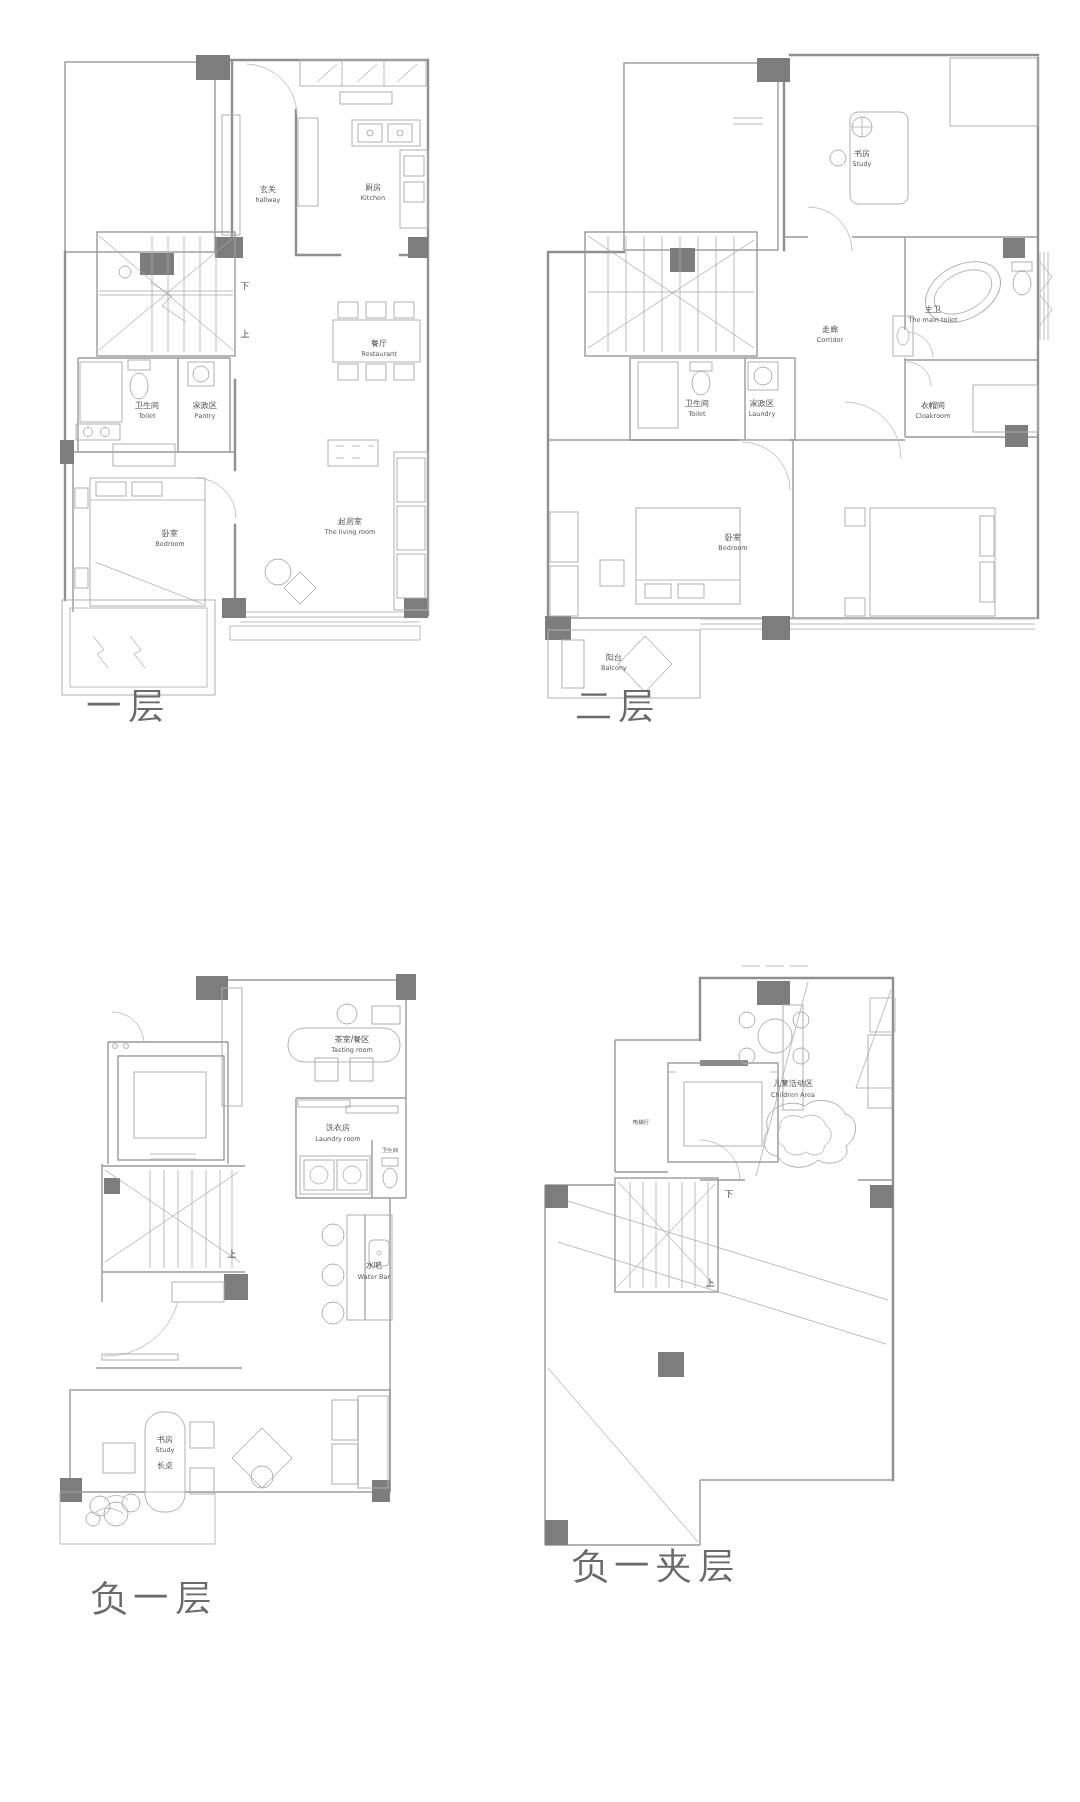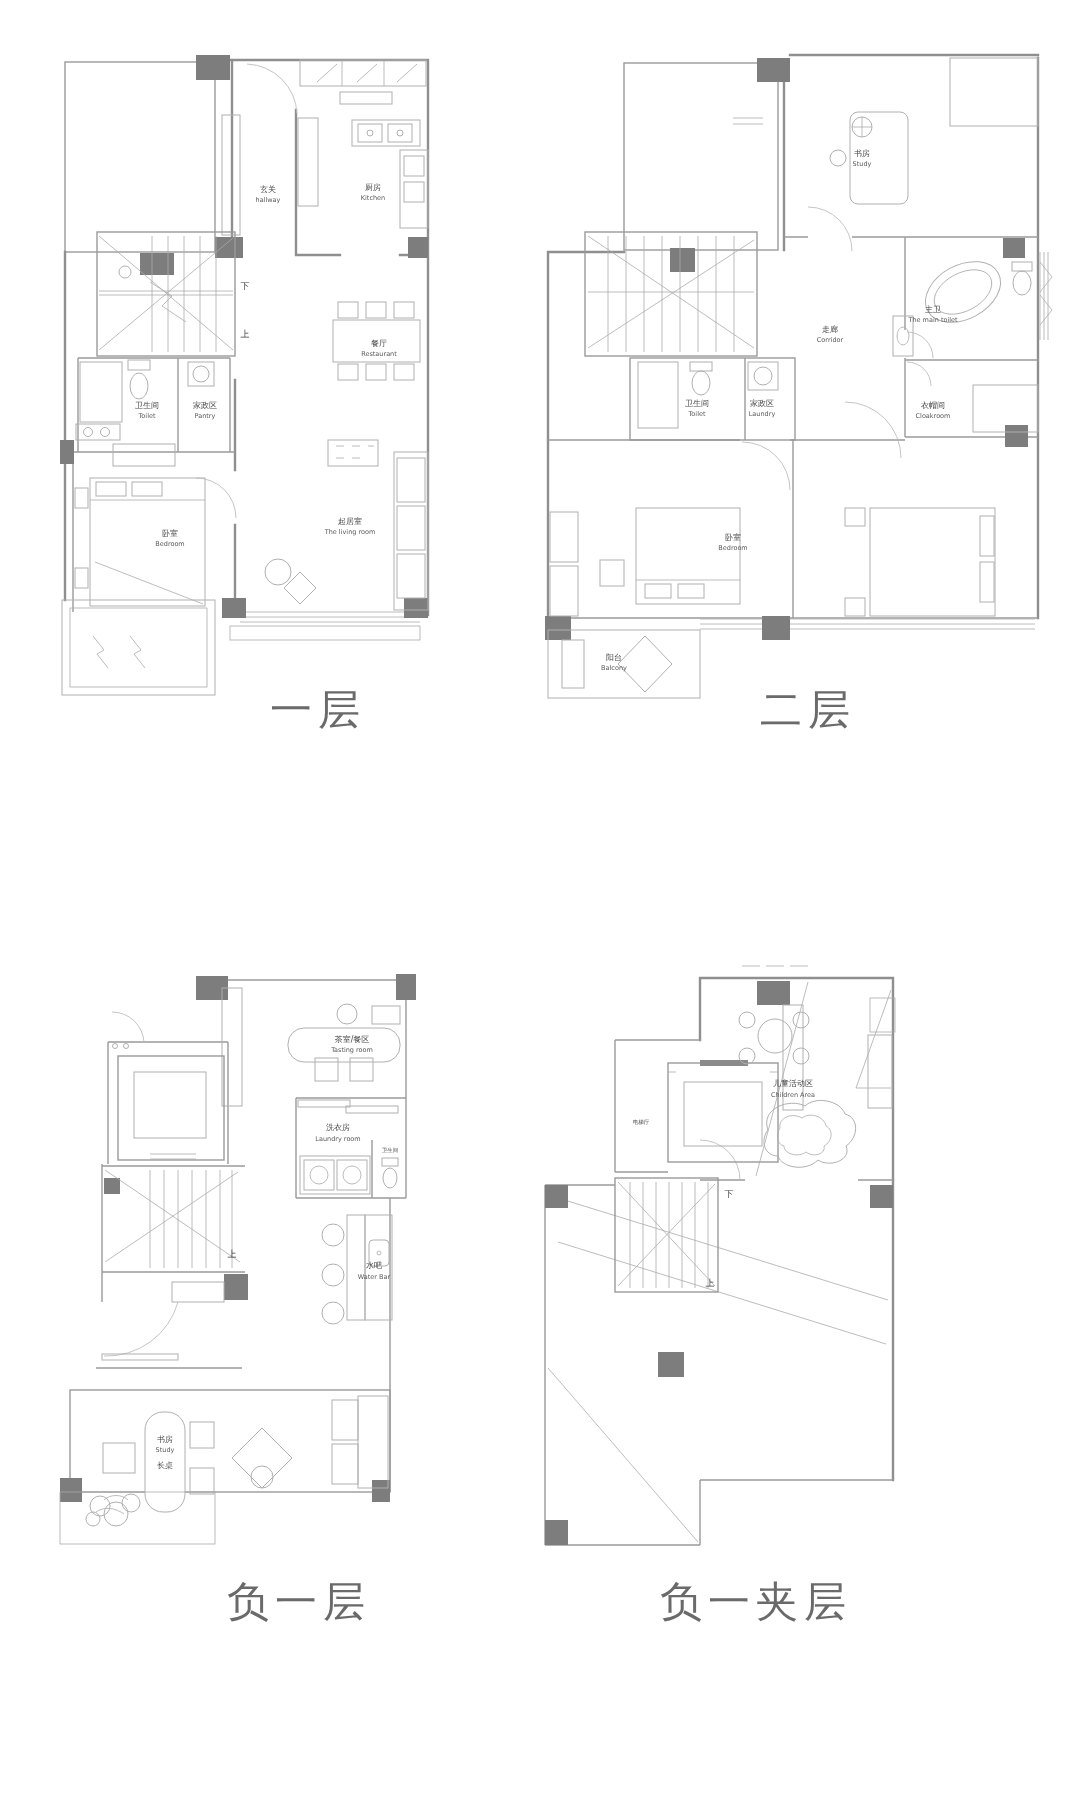--- a/index.html
+++ b/index.html
@@ -1,19 +1,19 @@
 <!DOCTYPE html>
 <html><head>
 <meta charset="utf-8">
 <style>
   html,body{margin:0;padding:0;background:#ffffff;}
   body{width:1080px;height:1802px;position:relative;font-family:"DejaVu Sans",sans-serif;}
   .plan{position:absolute;}
-  .caption{position:absolute;width:280px;text-align:right;color:#6a6a6a;
-           font-size:42px;letter-spacing:6px;font-family:"DejaVu Sans",sans-serif;}
+  .caption{position:absolute;width:280px;text-align:left;color:#6a6a6a;
+           font-size:36px;letter-spacing:6px;font-family:"DejaVu Sans",sans-serif;}
   svg text{text-anchor:middle;font-family:"DejaVu Sans",sans-serif;}
   .zh{font-size:8px;fill:#474747;}
   .en{font-size:6.5px;fill:#5a5a5a;}
   .zhs{font-size:5.5px;fill:#474747;}
   .dir{font-size:9px;fill:#3f3f3f;}
   .w{stroke:#8f8f8f;stroke-width:2.4;fill:none;stroke-linecap:square;}
   .w2{stroke:#9a9a9a;stroke-width:1.4;fill:none;}
   .t{stroke:#ababab;stroke-width:.8;fill:none;}
   .fo{stroke:#b0b0b0;stroke-width:1;fill:none;}
   .f{stroke:#b0b0b0;stroke-width:1;fill:#ffffff;}
@@ -461,13 +461,13 @@
     <text class="zh" x="793" y="1086">儿童活动区</text>
     <text class="en" x="793" y="1097">Children Area</text>
     <text class="dir" x="729" y="1197">下</text>
     <text class="dir" x="710" y="1286">上</text>
   </g>
 </svg>
 
 <div class="caption" style="left:86px;top:682px">一层</div>
 <div class="caption" style="left:576px;top:682px">二层</div>
 <div class="caption" style="left:91px;top:1574px">负一层</div>
-<div class="caption" style="left:572px;top:1574px">负一夹层</div>
+<div class="caption" style="left:572px;top:1542px">负一夹层</div>
 
 </body></html>

